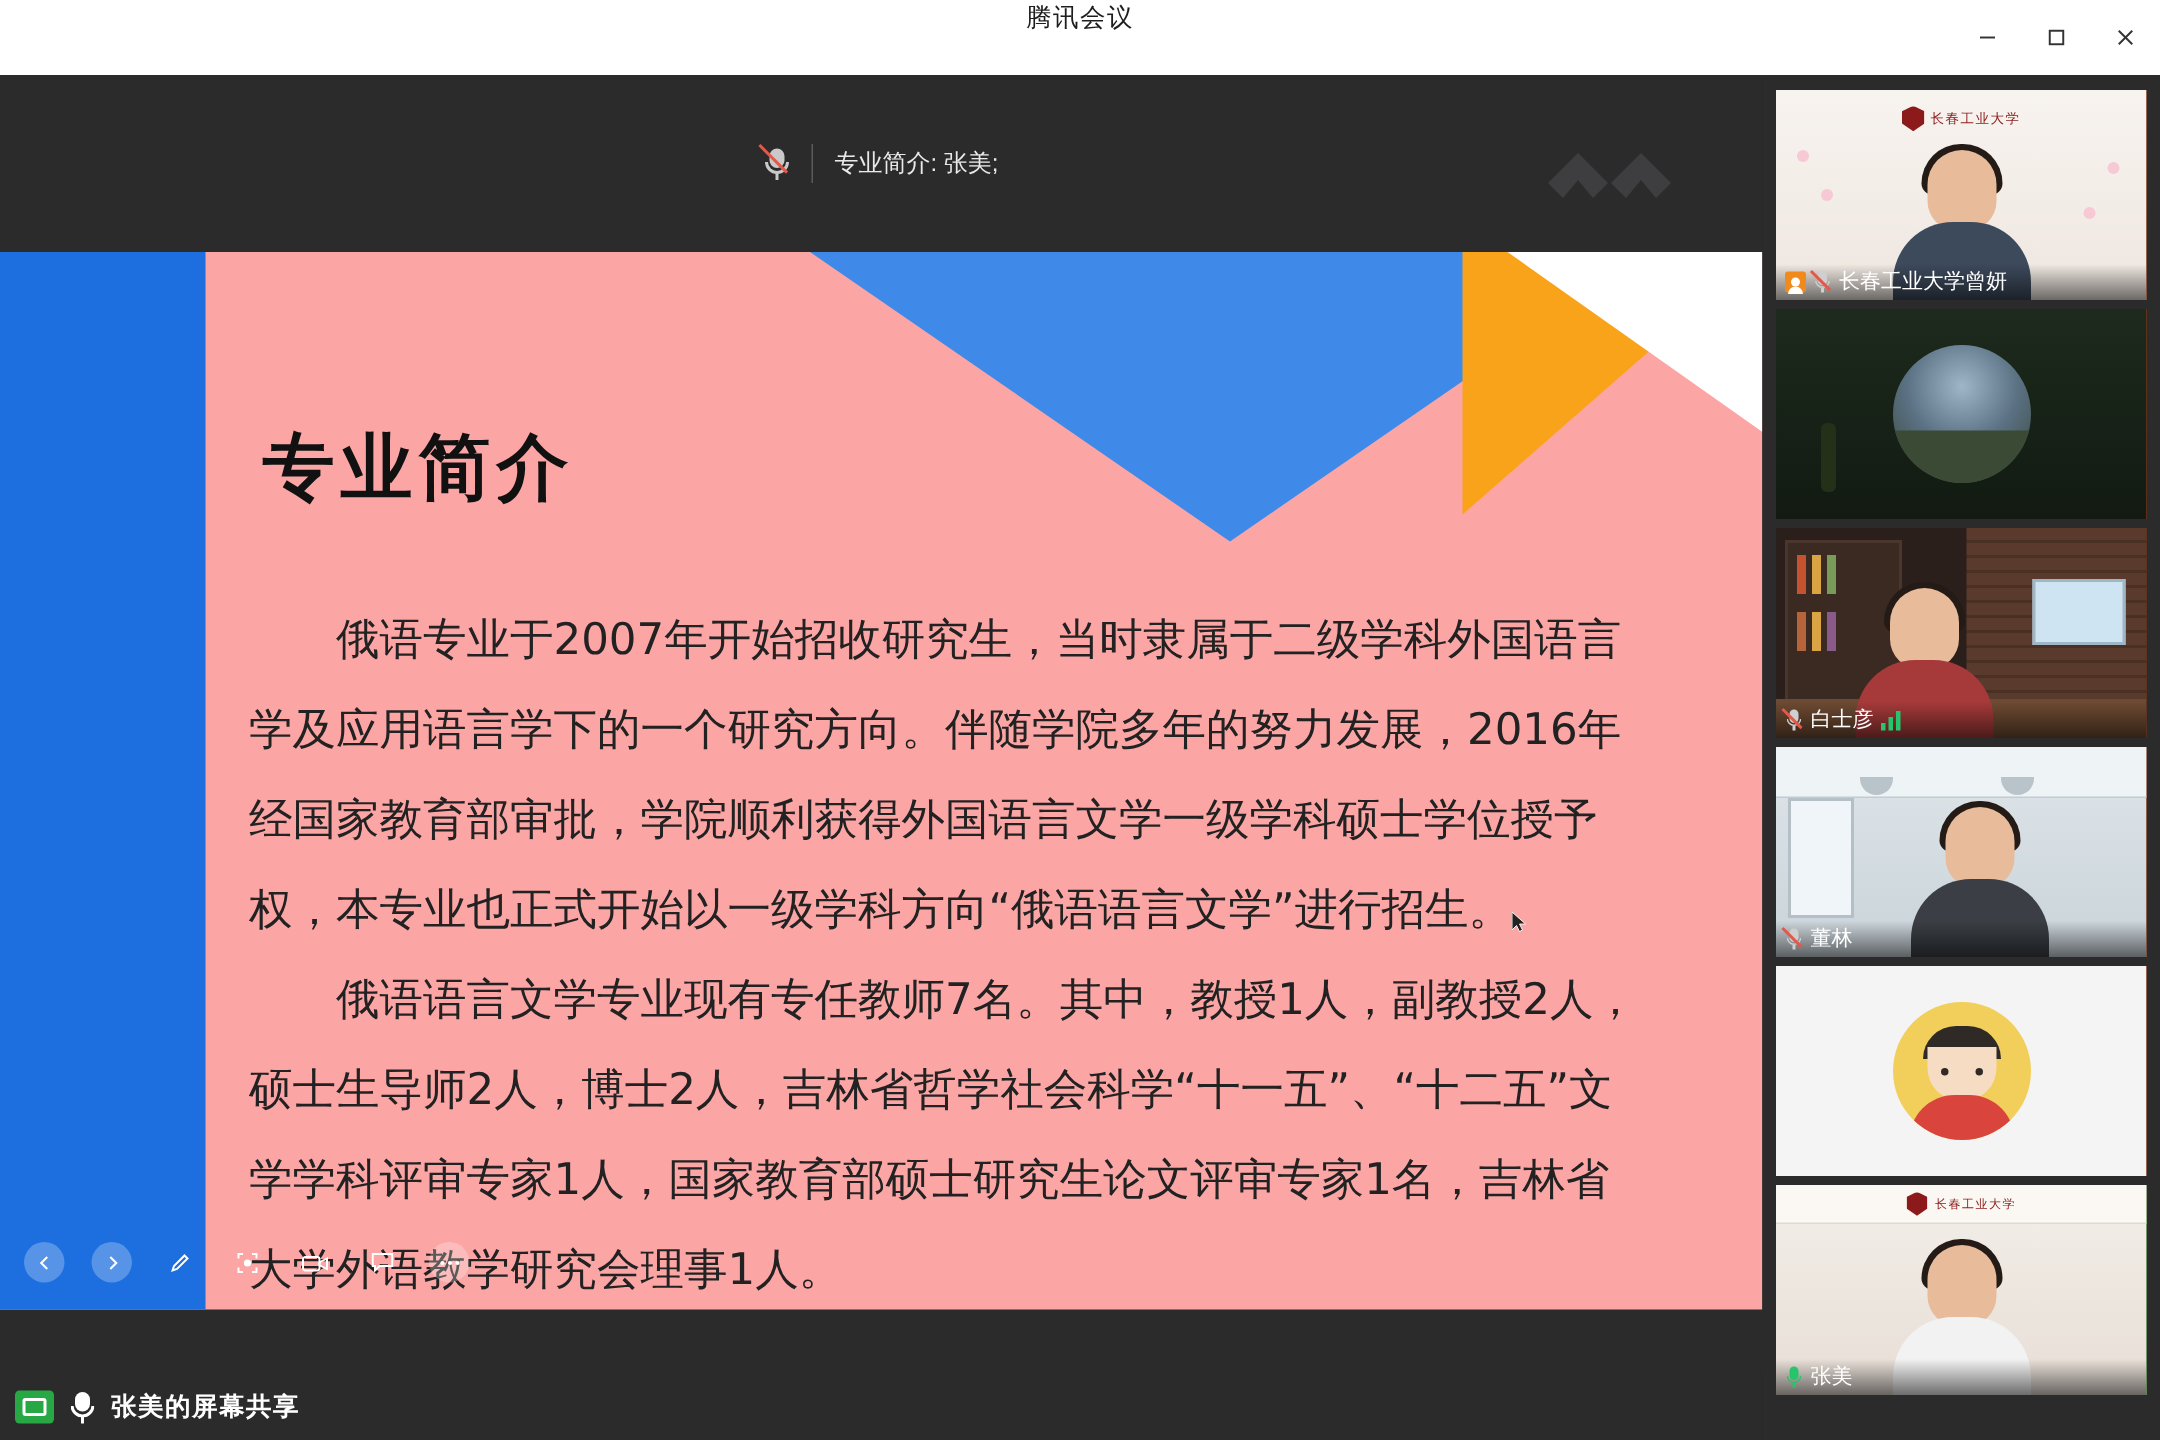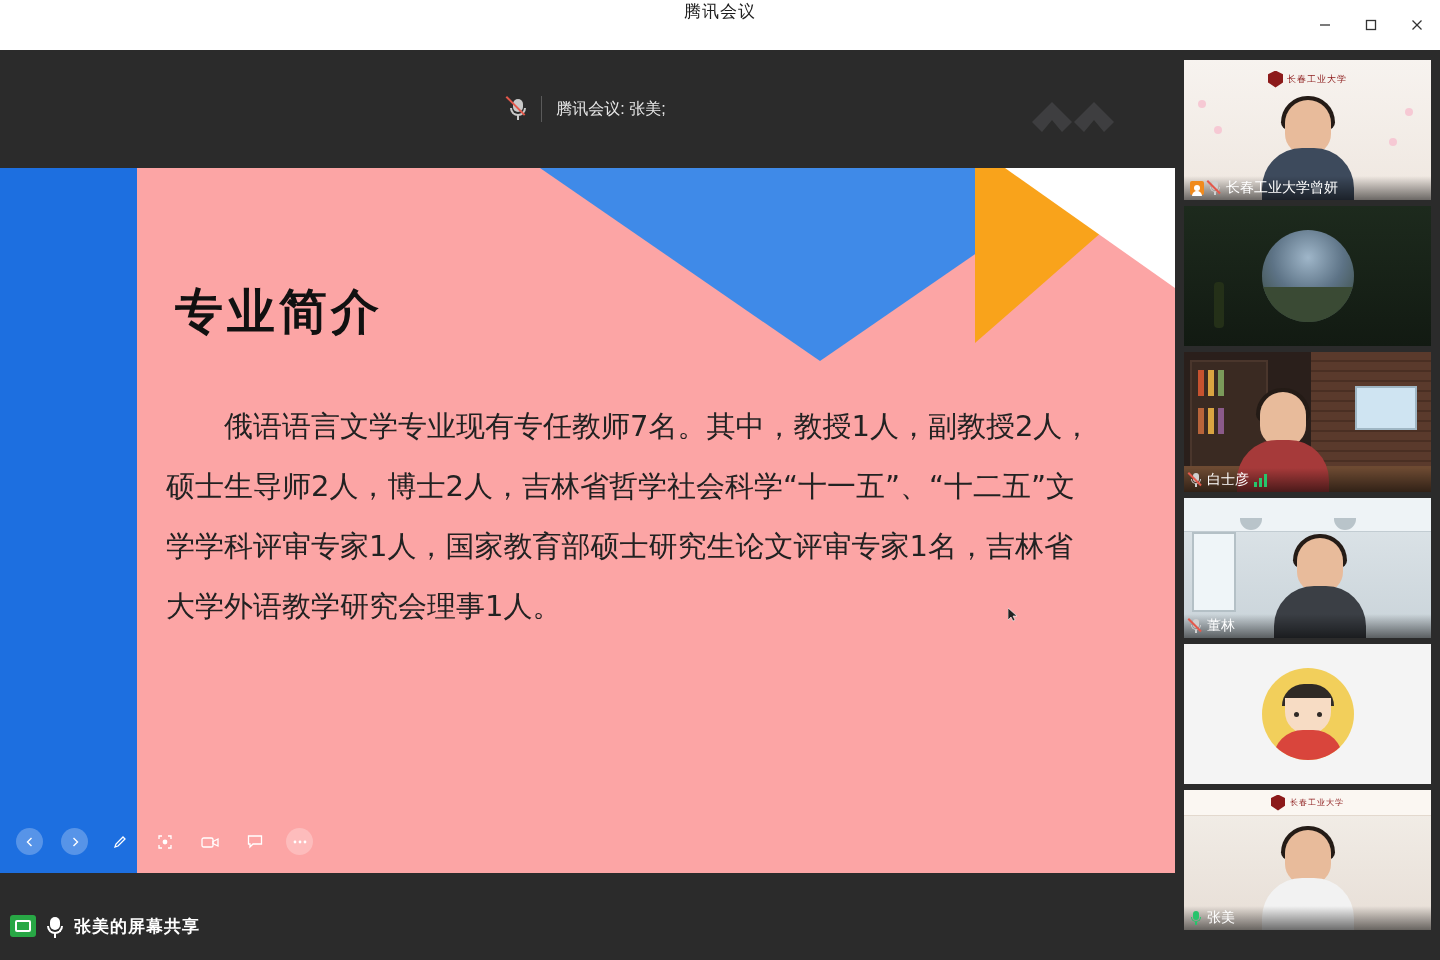--- a/index.html
+++ b/index.html
@@ -156,21 +156,21 @@
     position: absolute; left: 1008px; top: 440px;
     width: 10px; height: 14px;
   }
   .cursor svg { display: block; }
 
   
   .sharebar {
     position: absolute; left: 0; bottom: 0;
     width: 1175px; height: 45px;
     background: #2b2b2b;
-    display: flex; align-items: flex-start; padding-left: 10px; gap: 10px;
+    display: flex; align-items: center; padding-left: 10px; gap: 10px;
   }
   .share-icon {
     width: 26px; height: 22px; border-radius: 3px;
     background: #28a745;
     display: flex; align-items: center; justify-content: center;
   }
   .share-icon .inner {
     width: 16px; height: 12px; border: 2px solid #fff; border-radius: 2px;
   }
   .mic-on { width: 18px; height: 24px; position: relative; }
@@ -403,38 +403,39 @@
 
     <div class="speaking-bar">
       <div class="speaking-inner">
         <span class="mic-muted">
           <span class="body"></span>
             <span class="arc"></span>
             <span class="stem"></span>
             <span class="slash"></span>
         </span>
         <span class="divider-v"></span>
-        <span>腾讯会议: 张美;</span>
+        <span>专业简介: 张美;</span>
       </div>
       <div class="wm">
         <svg width="92" height="44" viewBox="0 0 92 44">
           <path d="M4 30 L24 10 L44 30 L34 40 L24 28 L14 40 Z" fill="#6f7276"></path>
           <path d="M46 30 L66 10 L86 30 L76 40 L66 28 L56 40 Z" fill="#6f7276"></path>
         </svg>
       </div>
     </div>
 
     <div class="slide">
       <div class="left-bar"></div>
       <div class="deco deco1"></div>
       <div class="deco deco2"></div>
       <div class="deco deco3"></div>
 
       <h1>专业简介</h1>
       <div class="body">
+        <p>俄语专业于2007年开始招收研究生，当时隶属于二级学科外国语言学及应用语言学下的一个研究方向。伴随学院多年的努力发展，2016年经国家教育部审批，学院顺利获得外国语言文学一级学科硕士学位授予权，本专业也正式开始以一级学科方向“俄语语言文学”进行招生。</p>
         <p>俄语语言文学专业现有专任教师7名。其中，教授1人，副教授2人，硕士生导师2人，博士2人，吉林省哲学社会科学“十一五”、“十二五”文学学科评审专家1人，国家教育部硕士研究生论文评审专家1名，吉林省大学外语教学研究会理事1人。</p>
       </div>
 
       <div class="cursor">
         <svg width="10" height="14" viewBox="0 0 10 14">
             <path d="M0 0 L0 12 L3 9 L5 13 L7 12 L5 8 L9 8 Z" fill="#222" stroke="#fff" stroke-width=".6"></path>
           </svg>
       </div>
 
       <div class="slide-toolbar">

